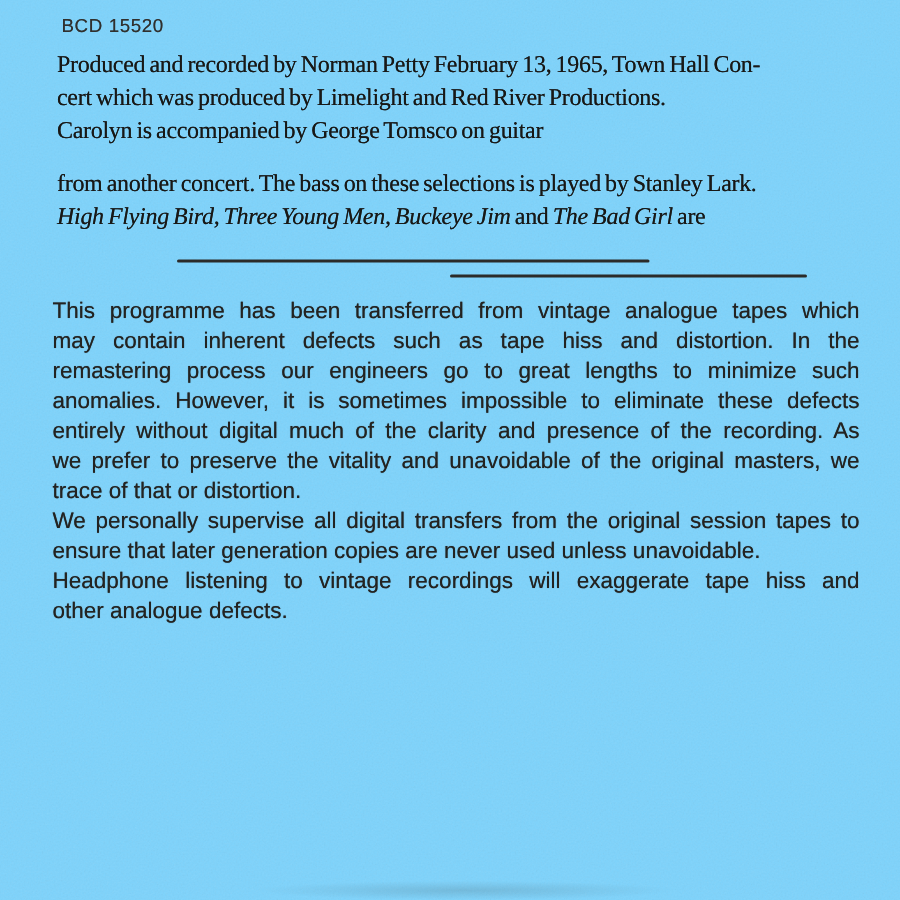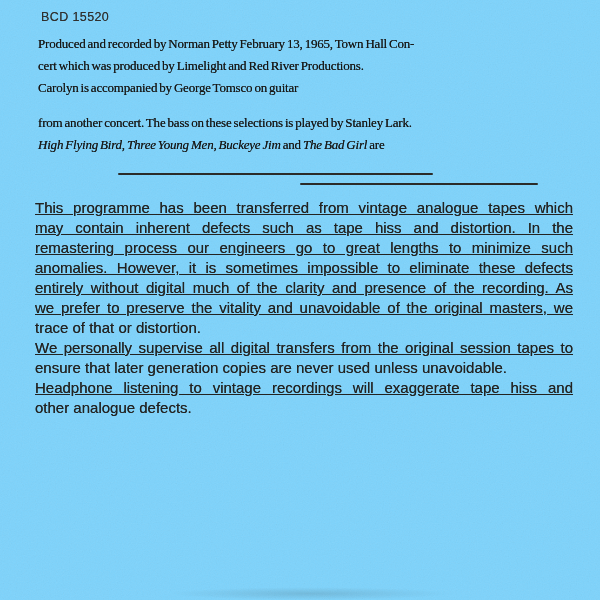--- a/index.html
+++ b/index.html
@@ -16,42 +16,42 @@
 
   .catalog {
     position: absolute; left: 41px; top: 10px;
     font-size: 12.5px; letter-spacing: 0.4px; color: #30302e;
     text-shadow: 0 0 0.4px rgba(48,48,46,0.7);
   }
 
   .credits {
     position: absolute; left: 38px;
     font-family: "Liberation Serif", serif;
-    font-size: 13px; line-height: 22px;
+    font-size: 16px; line-height: 22px;
     color: #181816;
     letter-spacing: -0.2px; word-spacing: -1px;
     text-shadow: 0 0 0.4px rgba(24,24,22,0.85);
   }
   .credits-1 { top: 33px; }
   .credits-2 { top: 112px; }
   .cline { white-space: nowrap; }
   .it { font-style: italic; }
 
   .rule { position: absolute; height: 2px; background: #2b2b29; border-radius: 1px; }
   .rule-a { left: 118px; top: 173px; width: 315px; }
   .rule-b { left: 300px; top: 183px; width: 238px; }
 
   .notice {
     position: absolute; left: 35px; top: 198px; width: 538px;
     font-size: 15px; line-height: 20px;
     color: #232321;
     text-shadow: 0 0 0.45px rgba(35,35,33,0.8);
   }
   .nline { text-align: justify; }
-  .j { text-align-last: justify; text-decoration: underline; }
+  .j { text-align-last: justify; }
 
   .shadow-bottom {
     position: absolute; left: 170px; top: 584px; width: 280px; height: 16px;
     background: radial-gradient(ellipse closest-side at 50% 60%,
                 rgba(40,40,38,0.14), rgba(40,40,38,0));
     pointer-events: none;
   }
 </style>
 </head>
 <body>

